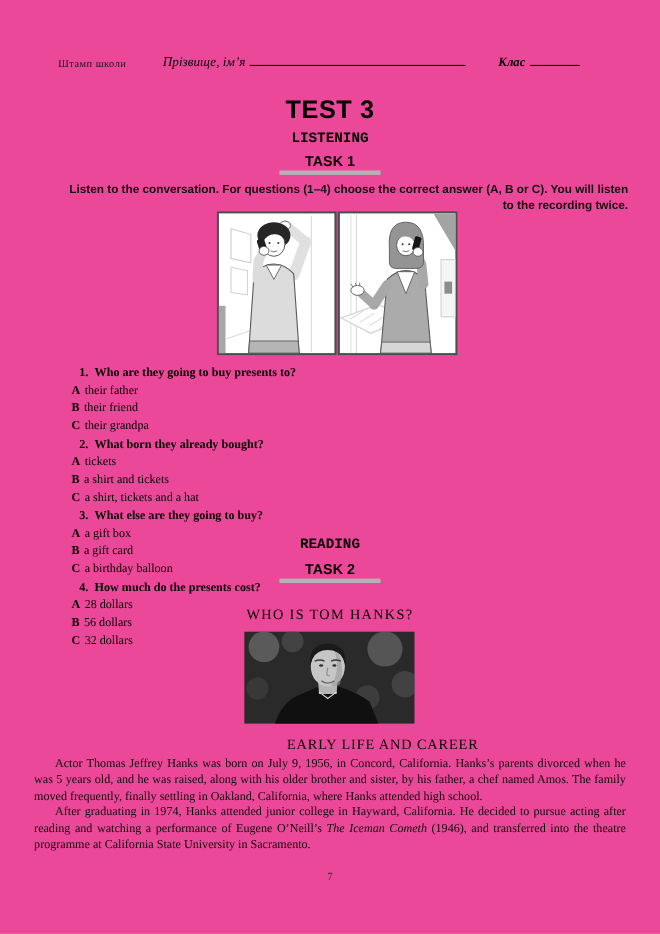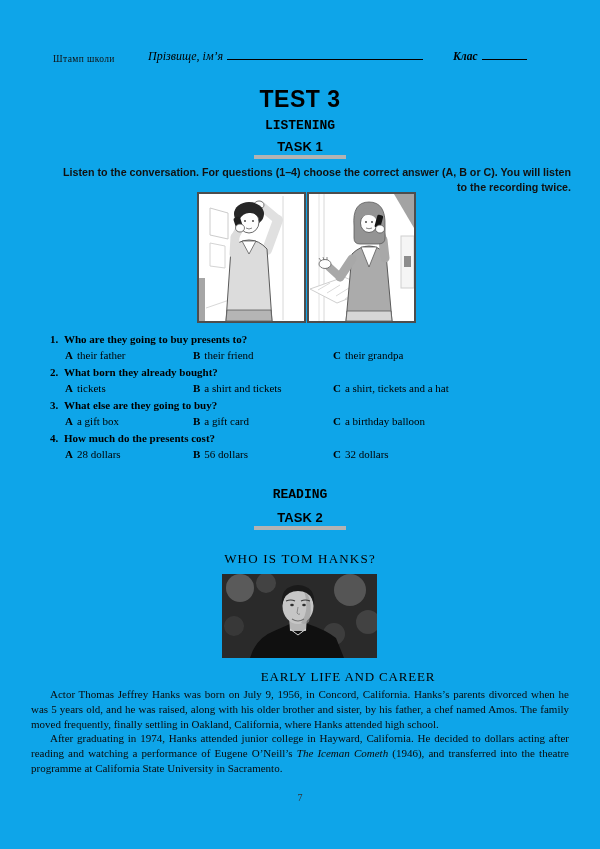--- a/index.html
+++ b/index.html
@@ -1,18 +1,18 @@
 <!DOCTYPE html>
 <html><head>
 <meta charset="utf-8">
 <style>
   html,body { margin:0; padding:0; background:#ffffff; }
   .page {
     position:relative; width:600px; height:849px; margin:0 auto;
-    background:#0ea5e9; color:#000;
+    background:#ec4899; color:#000;
     font-family:"Liberation Serif", serif;
     overflow:hidden;
   }
   
   .stamp { position:absolute; left:53px; top:54px; font-size:9.5px; color:#111; letter-spacing:0.4px; }
   .name-field { position:absolute; left:148px; top:49px; font-style:italic; font-size:12px; white-space:nowrap; }
   .class-field { position:absolute; left:453px; top:49px; font-style:italic; font-size:11.5px; white-space:nowrap;font-weight:bold; }
   .fill-line { display:inline-block; border-bottom:1px solid #000; height:10px; vertical-align:baseline; margin-left:4px; }
   .name-line { width:196px; }
   .class-line { width:45px; }
@@ -34,23 +34,23 @@
     font-size:10.7px; line-height:15px; color:#111;
   }
   .instr-1 { top:165px;text-align:right; }
   .instr-2 { top:535px; }
 
   
   .illustration { position:absolute; top:192px; left:197px; width:219px; height:131px; }
 
   
   .questions { position:absolute; top:331px; left:50px; width:520px; font-size:11px; line-height:16px; }
-  .q-line { font-weight:bold; }
+  .q-line { font-weight:bold;margin-left:22px; }
   .q-num { display:inline-block; min-width:10px; margin-right:4px; }
-  .options { display:flex; margin-left:15px; margin-bottom:1px; }
+  .options { display:flex; margin-left:15px; margin-bottom:1px;flex-direction:column; }
   .opt { white-space:nowrap; }
   .opt-a { width:128px; }
   .opt-b { width:140px; }
   .opt-c { flex:1; }
   .opt-letter { font-weight:bold; margin-right:4px; }
 
   
   .passage-title { top:551px; font-size:13px; letter-spacing:1.2px; }
   .photo { position:absolute; top:574px; left:222px; width:155px; height:84px; }
   .subheading { top:669px; font-size:13px; letter-spacing:0.8px;padding-left:48px; }
@@ -238,18 +238,18 @@
       <path d="M76 33 L75 39 Q76 41 78 40" fill="none" stroke="#8a8a8a" stroke-width="1"></path>
       <path d="M70 45 Q76 49 82 45" fill="none" stroke="#6f6f6f" stroke-width="1.2"></path>
       <path d="M68 55 L76 61 L84 55" fill="none" stroke="#d8d8d8" stroke-width="1"></path>
     </svg>
   </div>
 
   <div class="centered subheading">EARLY LIFE AND CAREER</div>
 
   <div class="passage">
     <p>Actor Thomas Jeffrey Hanks was born on July 9, 1956, in Concord, California. Hanks’s parents divorced when he was 5 years old, and he was raised, along with his older brother and sister, by his father, a chef named Amos. The family moved frequently, finally settling in Oakland, California, where Hanks attended high school.</p>
-    <p><span>After graduating in 1974, Hanks attended junior college in Hayward, California. He decided to dollars acting after reading and watching a performance of Eugene O’Neill’s </span><span class="italic">The Iceman Cometh</span><span> (1946), and transferred into the theatre programme at California State University in Sacramento.</span></p>
+    <p><span>After graduating in 1974, Hanks attended junior college in Hayward, California. He decided to pursue acting after reading and watching a performance of Eugene O’Neill’s </span><span class="italic">The Iceman Cometh</span><span> (1946), and transferred into the theatre programme at California State University in Sacramento.</span></p>
   </div>
 
   <div class="centered page-num">7</div>
 
 </div>
 
 </body></html>

